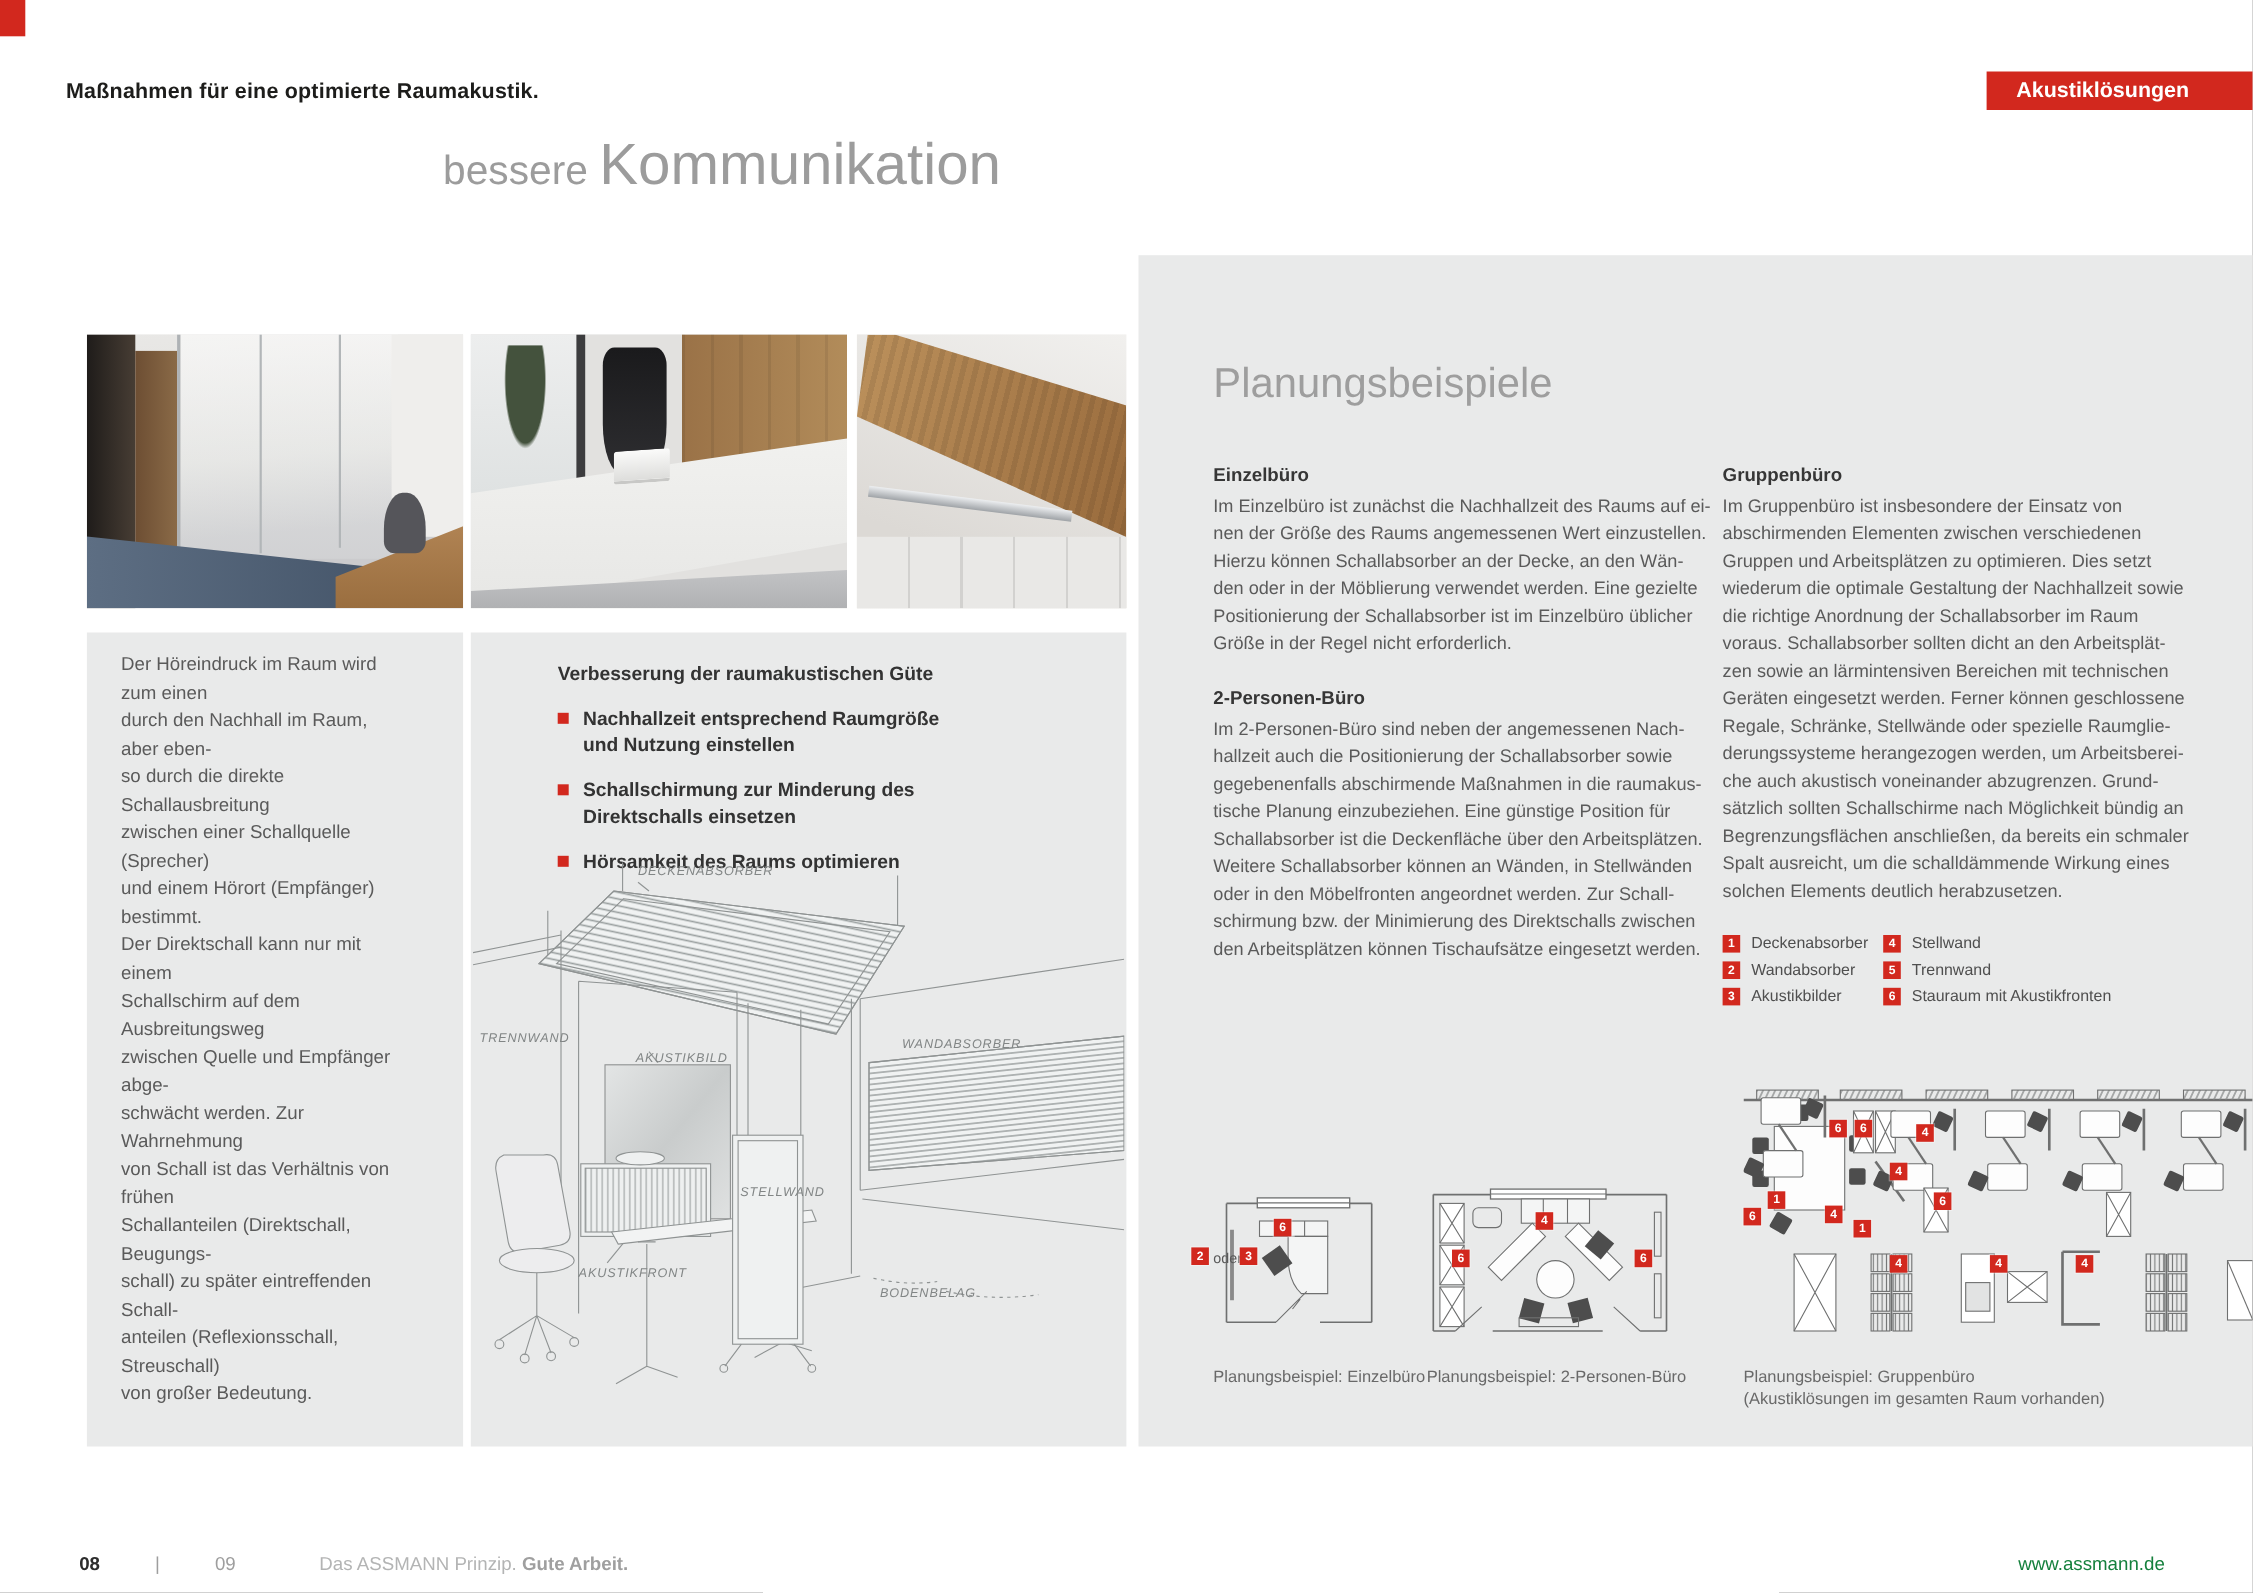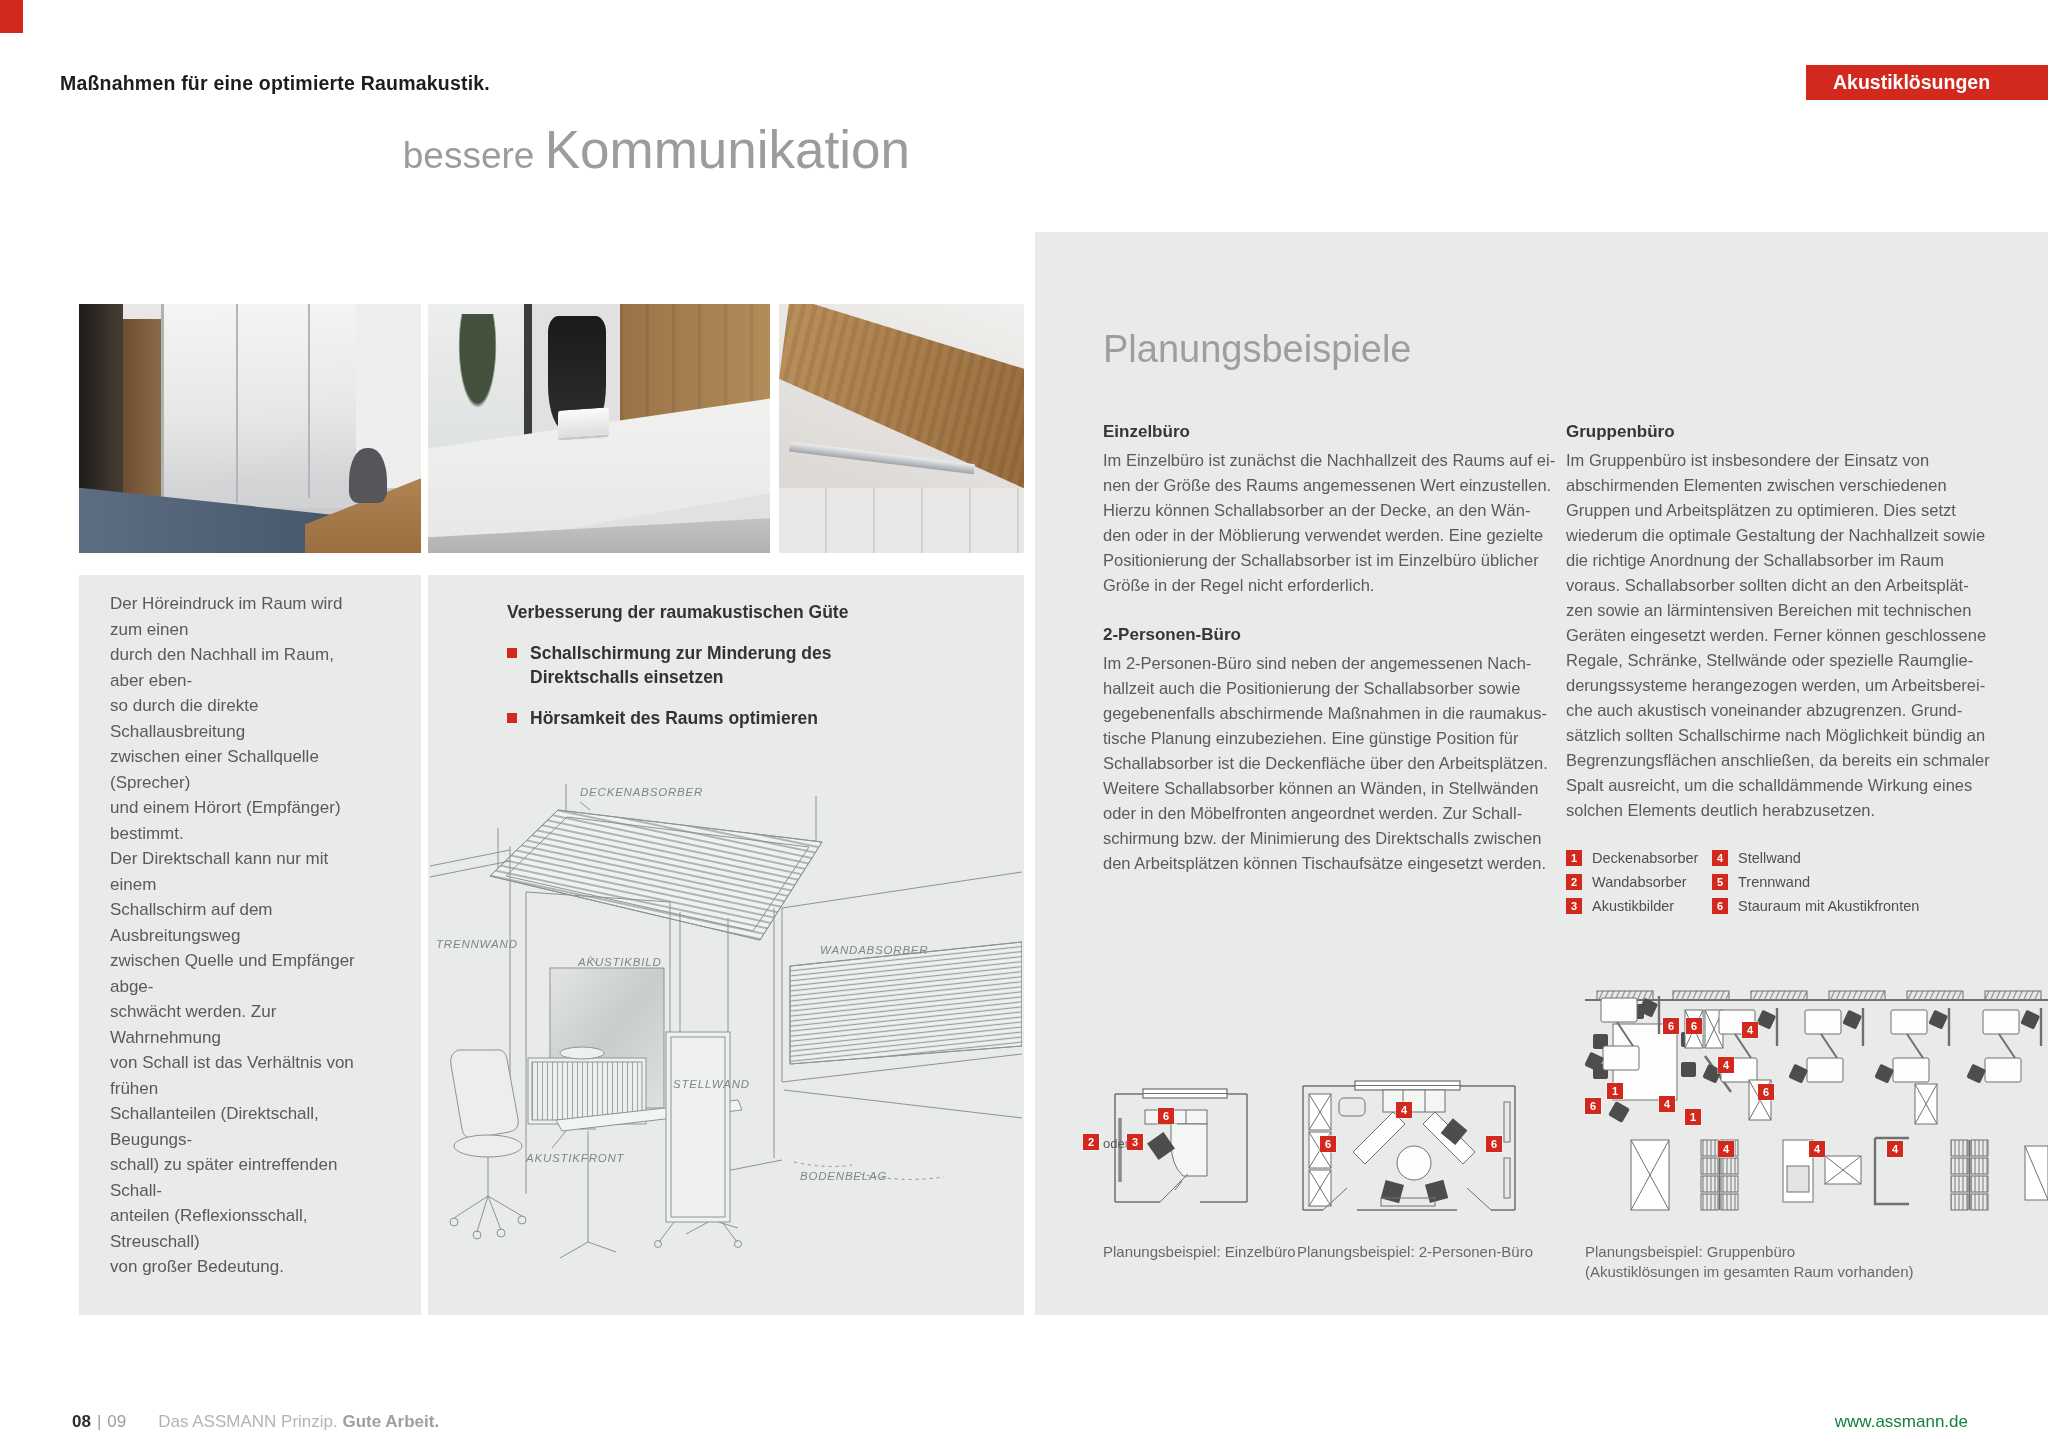--- a/index.html
+++ b/index.html
@@ -88,21 +88,21 @@
   .lg-row{display:flex;align-items:center;gap:10px;font-size:14.5px;color:#4f4f4f;}
   .lg-num,.pm{width:16px;height:16px;background:#d2281e;color:#fff;font-size:11px;font-weight:bold;
               display:flex;align-items:center;justify-content:center;flex:0 0 auto;}
   .pm{position:absolute;box-shadow:0 0 0 1px rgba(255,255,255,.35);}
   .oder{position:absolute;font-size:13px;color:#5a5a5a;}
 
   .plan-svg{position:absolute;}
   .caption{position:absolute;font-size:15px;line-height:20px;color:#696969;}
 
   
-  .footer-left{left:72px;top:1412px;display:flex;align-items:baseline;font-size:17px;}
+  .footer-left{left:72px;top:1412px;display:flex;align-items:baseline;font-size:17px;gap:44px;}
   .footer-left .b{font-weight:bold;color:#2d2d2d;}
   .footer-left .g{color:#9e9e9e;}
   .footer-left .sep{margin:0 6px;color:#9e9e9e;font-weight:300;}
   .tagline{margin-left:32px;color:#b3b4b4;}
   .tagline .tb{font-weight:bold;color:#9f9f9f;}
   .website{right:80px;top:1412px;font-size:17px;color:#15803d;}
 
   svg{display:block;}
 </style>
 </head>
@@ -158,20 +158,25 @@
 von Schall ist das Verhältnis von frühen
 Schallanteilen (Direktschall, Beugungs-
 schall) zu später eintreffenden Schall-
 anteilen (Reflexionsschall, Streuschall)
 von großer Bedeutung.</div>
   </div>
 
   <div class="abs panel panel-mid">
     <div class="abs imp-head">Verbesserung der raumakustischen Güte</div>
     <div class="abs bullets">
+      <div class="bullet">
+        <span class="sq"></span>
+        <span class="pre">Nachhallzeit entsprechend Raumgröße
+und Nutzung einstellen</span>
+      </div>
       <div class="bullet">
         <span class="sq"></span>
         <span class="pre">Schallschirmung zur Minderung des
 Direktschalls einsetzen</span>
       </div>
       <div class="bullet">
         <span class="sq"></span>
         <span class="pre">Hörsamkeit des Raums optimieren</span>
       </div>
     </div>

